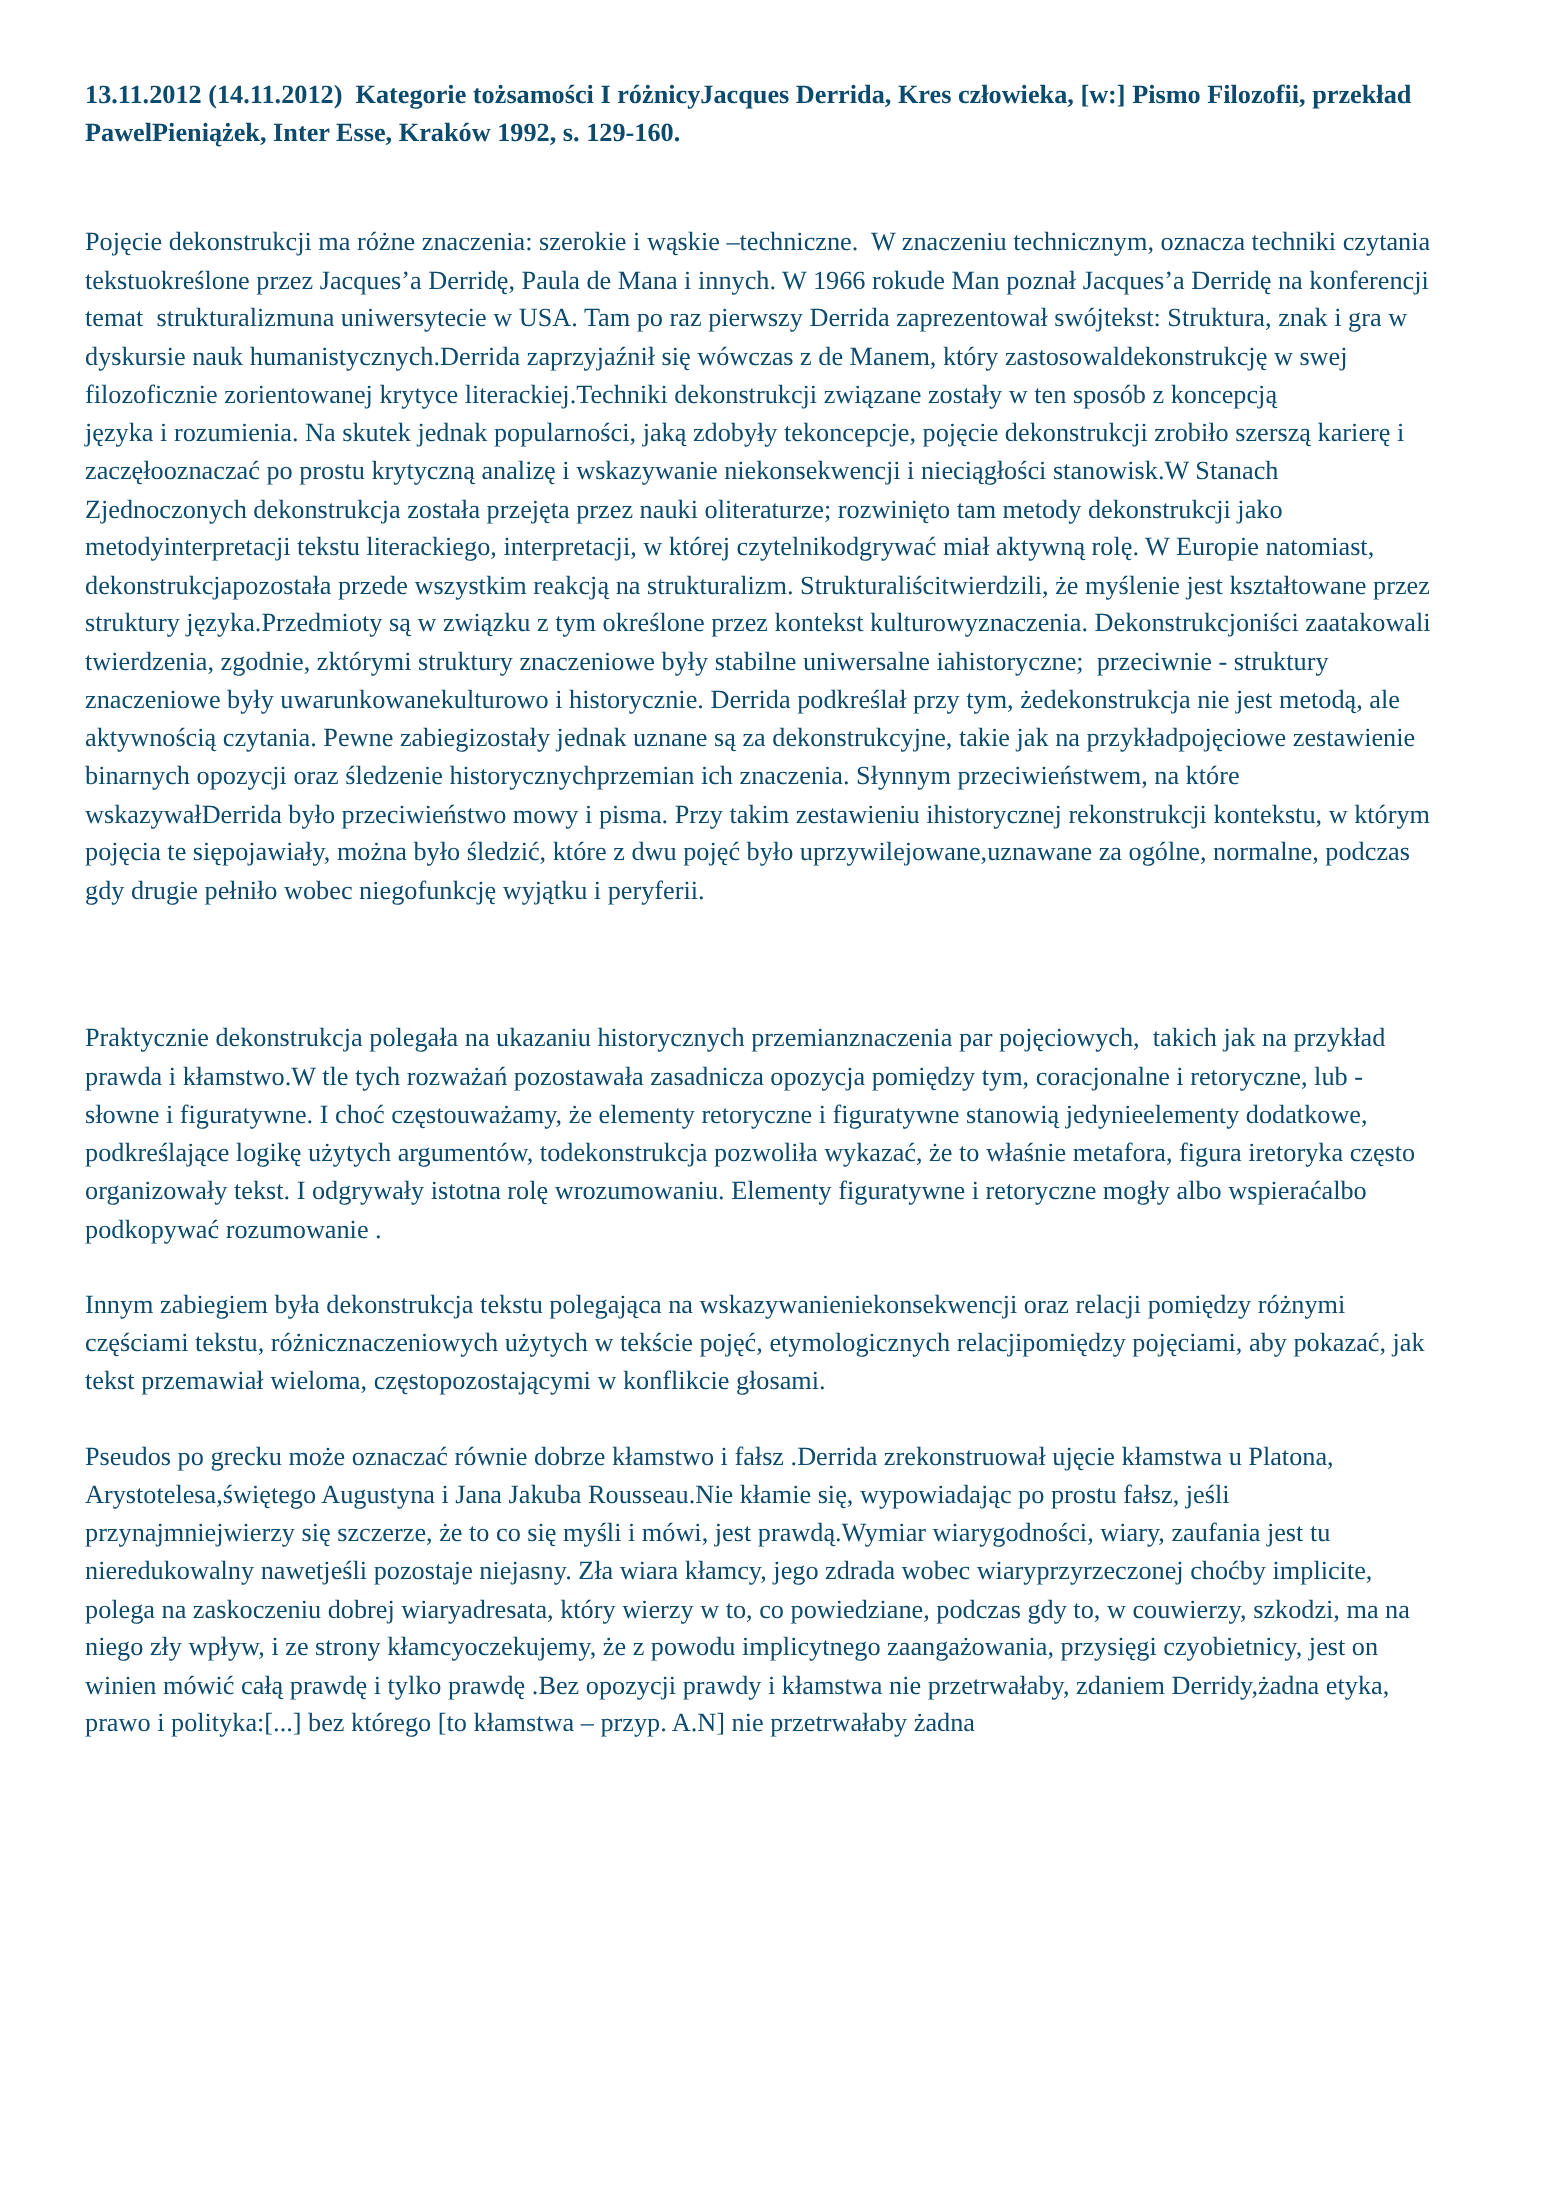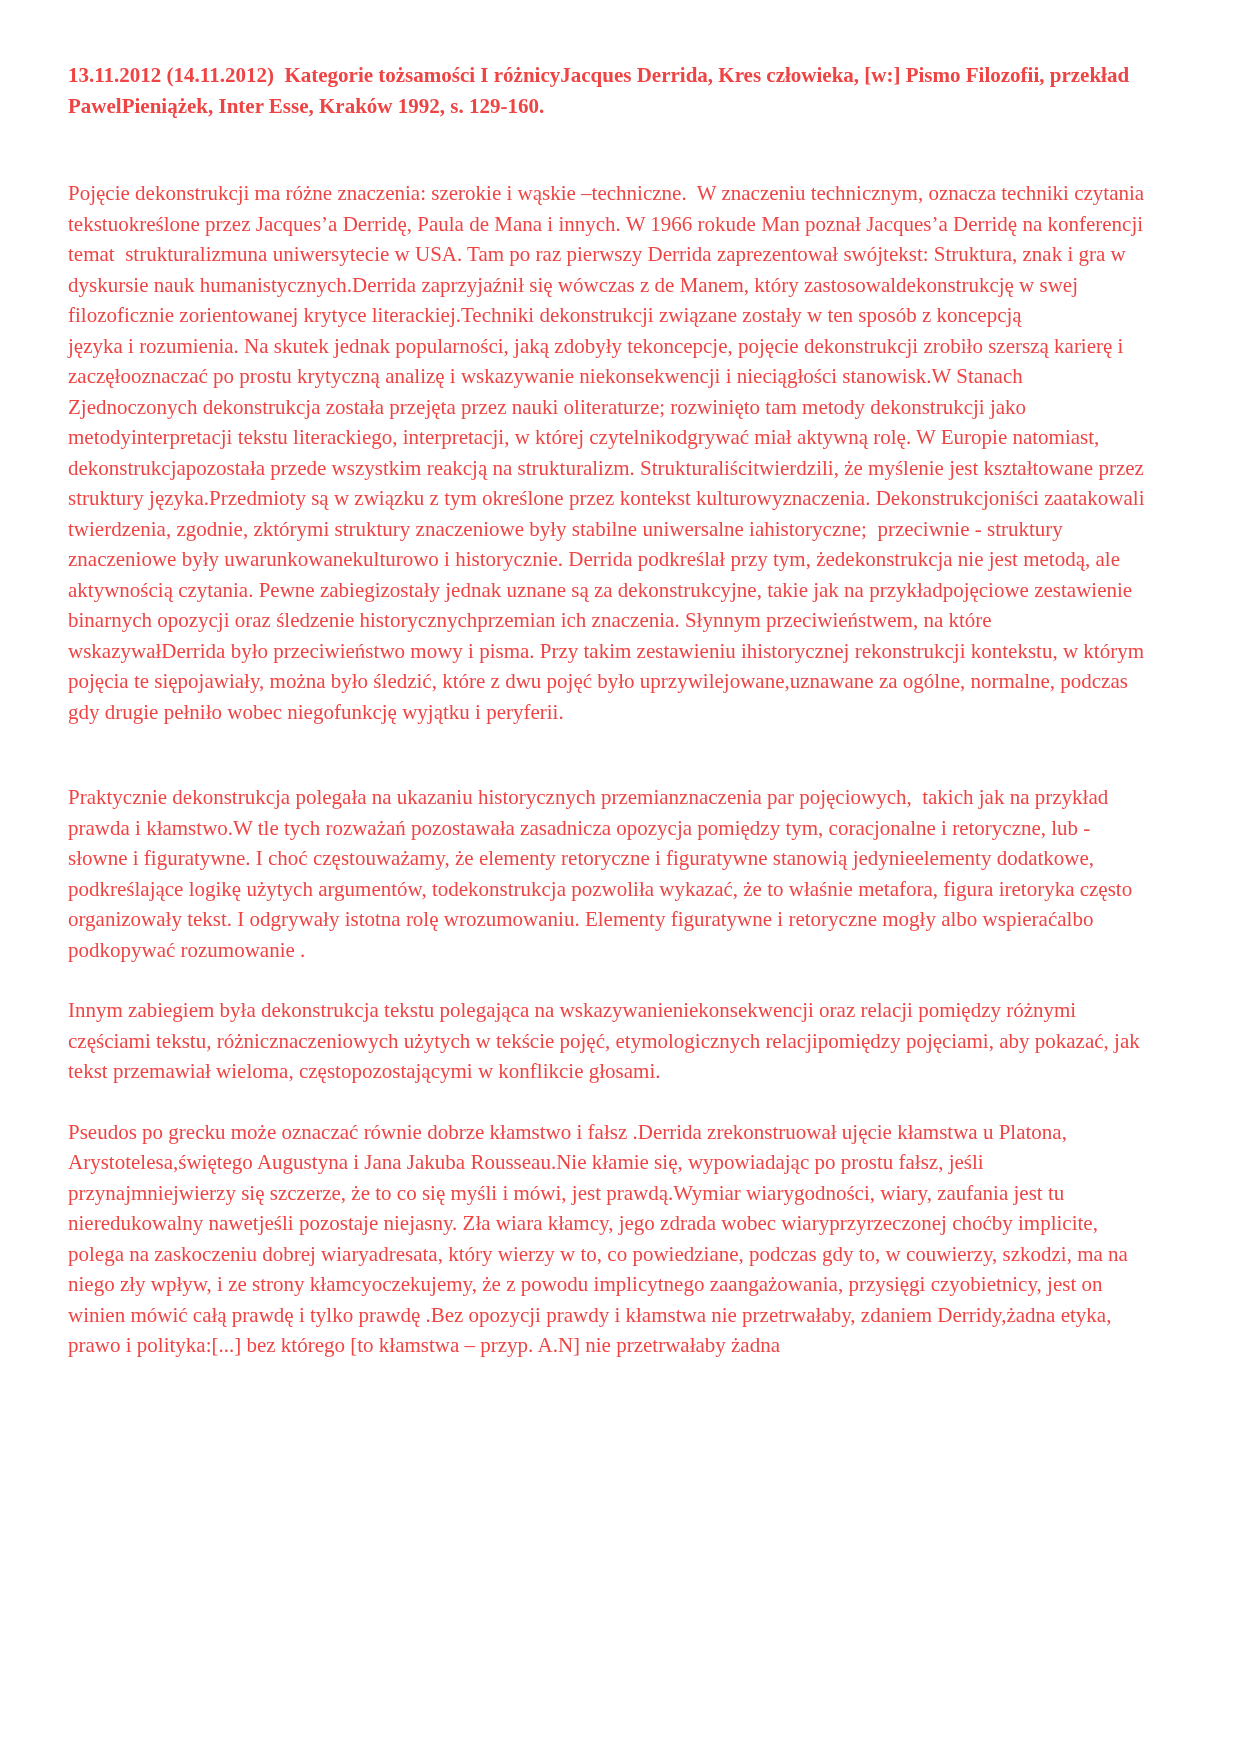--- a/index.html
+++ b/index.html
@@ -9,39 +9,39 @@
   }
   .page {
     width: 1240px;
     height: 1754px;
     margin: 0 auto;
     background: #ffffff;
     box-sizing: border-box;
     padding: 60px 88px 60px 68px;
     overflow: hidden;
     font-family: "Liberation Serif", "DejaVu Serif", serif;
-    color: #ef4444;
+    color: #0c4a6e;
   }
   .doc-header {
     margin: 0 0 56px 0;
     font-size: 21px;
     line-height: 31px;
     font-weight: bold;
     white-space: pre-wrap;
     text-align: left;
   }
   .para {
     margin: 0 0 30px 0;
     font-size: 21px;
     line-height: 30.5px;
     white-space: pre-wrap;
     text-align: left;
   }
   .para.first {
-    margin-bottom: 55px;
+    margin-bottom: 88px;
     font-family: Liberation Serif, serif;
   }
   .para.last {
     margin-bottom: 10px;
   }
 </style>
 </head>
 <body>
 
 <div class="page">

